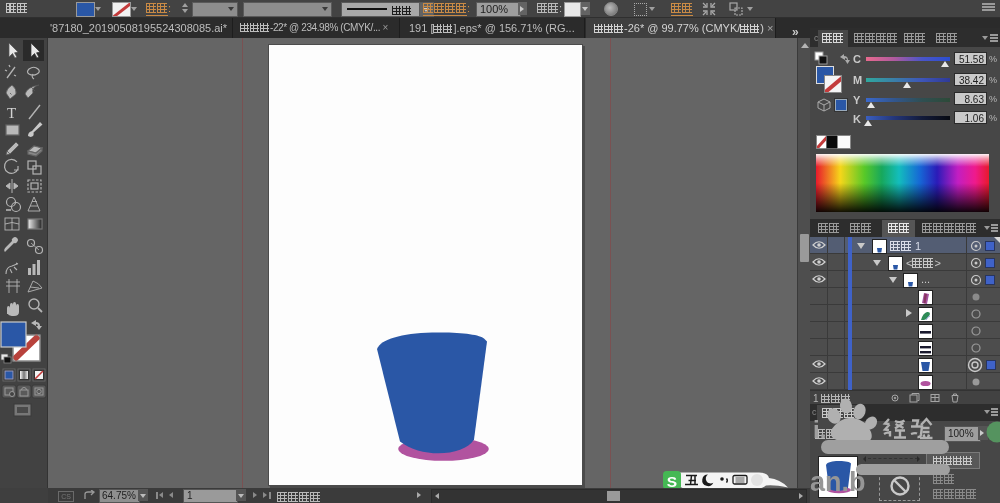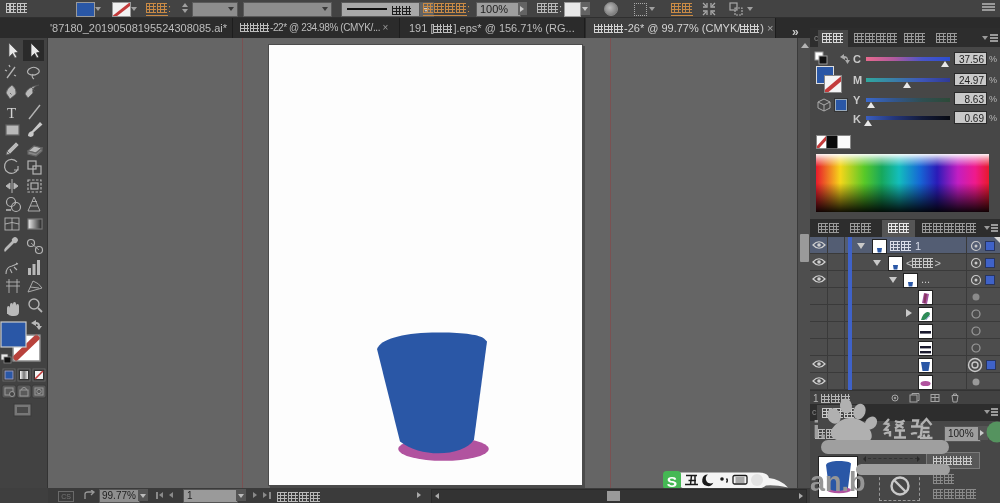--- a/index.html
+++ b/index.html
@@ -240,21 +240,21 @@
   <div class="abs" style="left:797px;top:38px;width:13px;height:450px;background:#4e4e4e;border-left:1px solid #3a3a3a;">
     <div class="abs" style="left:3px;top:5px;width:0;height:0;border-left:4px solid transparent;border-right:4px solid transparent;border-bottom:5px solid #b5b5b5;"></div>
     <div class="abs" style="left:2px;top:196px;width:9px;height:28px;background:#9a9a9a;border-radius:1px;"></div>
   </div>
 
   <div class="abs" style="left:48px;top:488px;width:762px;height:15px;background:#3b3b3b;">
     <div class="abs" style="left:10px;top:3px;width:14px;height:9px;border:1px solid #6a6a6a;color:#777;font-size:7px;line-height:9px;text-align:center;">CS</div>
     <svg class="abs" style="left:36px;top:2px;" width="12" height="11" viewBox="0 0 12 11">
         <path d="M1,9 L1,4 Q1,2 4,2 L9,2 M7,0 L10,2 L7,5" stroke="#999" stroke-width="1.3" fill="none"></path>
       </svg>
-    <div class="abs" style="left:51px;top:1px;width:37px;height:12px;background:#8f8f8f;border:1px solid #555;color:#1e1e1e;font-size:10px;line-height:12px;padding-left:2px;">99.77%</div>
+    <div class="abs" style="left:51px;top:1px;width:37px;height:12px;background:#8f8f8f;border:1px solid #555;color:#1e1e1e;font-size:10px;line-height:12px;padding-left:2px;">64.75%</div>
     <div class="abs" style="left:90px;top:1px;width:10px;height:12px;background:#555;">
         <div class="abs" style="left:2px;top:5px;width:0;height:0;border-left:3px solid transparent;border-right:3px solid transparent;border-top:4px solid #bbb;"></div>
       </div>
     <div class="abs" style="left:108px;top:4px;width:2px;height:7px;background:#8a8a8a;"></div>
       <div class="abs" style="left:111px;top:4px;width:0;height:0;border-top:3.5px solid transparent;border-bottom:3.5px solid transparent;border-right:4px solid #8a8a8a;"></div>
       <div class="abs" style="left:121px;top:4px;width:0;height:0;border-top:3.5px solid transparent;border-bottom:3.5px solid transparent;border-right:4px solid #8a8a8a;"></div>
     <div class="abs" style="left:135px;top:1px;width:50px;height:12px;background:#9a9a9a;border:1px solid #555;color:#1e1e1e;font-size:10px;line-height:12px;padding-left:3px;">1</div>
     <div class="abs" style="left:188px;top:1px;width:10px;height:12px;background:#555;">
         <div class="abs" style="left:2px;top:5px;width:0;height:0;border-left:3px solid transparent;border-right:3px solid transparent;border-top:4px solid #bbb;"></div>
       </div>
@@ -297,39 +297,39 @@
       </div>
 
       <svg class="abs" style="left:7px;top:51px;" width="14" height="14" viewBox="0 0 14 14">
         <path d="M7,1 L13,4 L13,10 L7,13 L1,10 L1,4 Z M1,4 L7,7 L13,4 M7,7 L7,13" fill="none" stroke="#aaa" stroke-width="1"></path>
       </svg>
       <div class="abs" style="left:25px;top:52px;width:10px;height:10px;background:#2a57a6;border:1px solid #9ab;outline:1px solid #333;"></div>
 
       <div class="abs" style="left:43px;top:6px;color:#c9c9c9;font-size:11px;font-weight:bold;">C</div>
       <div class="abs" style="left:56px;top:10px;width:84px;height:4px;background:linear-gradient(to right,#e86a8e,#b05a9e,#4a55c8,#2b4ed0);"></div>
       <div class="abs" style="left:131px;top:14px;width:0;height:0;border-left:4px solid transparent;border-right:4px solid transparent;border-bottom:6px solid #e8e8e8;"></div>
-      <div class="abs" style="left:144px;top:5px;width:33px;height:13px;background:#c9c9c9;border:1px solid #2a2a2a;color:#222;font-size:10px;line-height:13px;text-align:right;padding-right:2px;box-sizing:border-box;">37.56</div>
+      <div class="abs" style="left:144px;top:5px;width:33px;height:13px;background:#c9c9c9;border:1px solid #2a2a2a;color:#222;font-size:10px;line-height:13px;text-align:right;padding-right:2px;box-sizing:border-box;">51.58</div>
       <div class="abs" style="left:179px;top:7px;color:#b9b9b9;font-size:9px;">%</div>
 
       <div class="abs" style="left:43px;top:27px;color:#c9c9c9;font-size:11px;font-weight:bold;">M</div>
       <div class="abs" style="left:56px;top:31px;width:84px;height:4px;background:linear-gradient(to right,#2fa89e,#3a7fa8,#3e55b8,#2f3a96);"></div>
       <div class="abs" style="left:93px;top:35px;width:0;height:0;border-left:4px solid transparent;border-right:4px solid transparent;border-bottom:6px solid #e8e8e8;"></div>
-      <div class="abs" style="left:144px;top:26px;width:33px;height:13px;background:#c9c9c9;border:1px solid #2a2a2a;color:#222;font-size:10px;line-height:13px;text-align:right;padding-right:2px;box-sizing:border-box;">24.97</div>
+      <div class="abs" style="left:144px;top:26px;width:33px;height:13px;background:#c9c9c9;border:1px solid #2a2a2a;color:#222;font-size:10px;line-height:13px;text-align:right;padding-right:2px;box-sizing:border-box;">38.42</div>
       <div class="abs" style="left:179px;top:28px;color:#b9b9b9;font-size:9px;">%</div>
 
       <div class="abs" style="left:43px;top:47px;color:#c9c9c9;font-size:11px;font-weight:bold;">Y</div>
       <div class="abs" style="left:56px;top:51px;width:84px;height:4px;background:linear-gradient(to right,#3a68cc,#32568e,#2f4f52,#2d4a38);"></div>
       <div class="abs" style="left:57px;top:55px;width:0;height:0;border-left:4px solid transparent;border-right:4px solid transparent;border-bottom:6px solid #e8e8e8;"></div>
       <div class="abs" style="left:144px;top:45px;width:33px;height:13px;background:#c9c9c9;border:1px solid #2a2a2a;color:#222;font-size:10px;line-height:13px;text-align:right;padding-right:2px;box-sizing:border-box;">8.63</div>
       <div class="abs" style="left:179px;top:47px;color:#b9b9b9;font-size:9px;">%</div>
 
       <div class="abs" style="left:43px;top:66px;color:#c9c9c9;font-size:11px;font-weight:bold;">K</div>
       <div class="abs" style="left:56px;top:69px;width:84px;height:4px;background:linear-gradient(to right,#3a5fc0,#24367a,#131b3a,#070a12);"></div>
       <div class="abs" style="left:54px;top:73px;width:0;height:0;border-left:4px solid transparent;border-right:4px solid transparent;border-bottom:6px solid #e8e8e8;"></div>
-      <div class="abs" style="left:144px;top:64px;width:33px;height:13px;background:#c9c9c9;border:1px solid #2a2a2a;color:#222;font-size:10px;line-height:13px;text-align:right;padding-right:2px;box-sizing:border-box;">0.69</div>
+      <div class="abs" style="left:144px;top:64px;width:33px;height:13px;background:#c9c9c9;border:1px solid #2a2a2a;color:#222;font-size:10px;line-height:13px;text-align:right;padding-right:2px;box-sizing:border-box;">1.06</div>
       <div class="abs" style="left:179px;top:66px;color:#b9b9b9;font-size:9px;">%</div>
 
       <div class="abs" style="left:6px;top:88px;width:10px;height:12px;background:#fff;border:1px solid #888;overflow:hidden;">
         <div class="abs" style="left:-3px;top:4px;width:18px;height:2.5px;background:#c33b3b;transform:rotate(-48deg);"></div>
       </div>
       <div class="abs" style="left:16px;top:88px;width:11px;height:12px;background:#0a0a0a;border:1px solid #666;"></div>
       <div class="abs" style="left:27px;top:88px;width:12px;height:12px;background:#fbfbfb;border:1px solid #888;"></div>
 
       <div class="abs" style="left:6px;top:107px;width:173px;height:58px;
         background:

